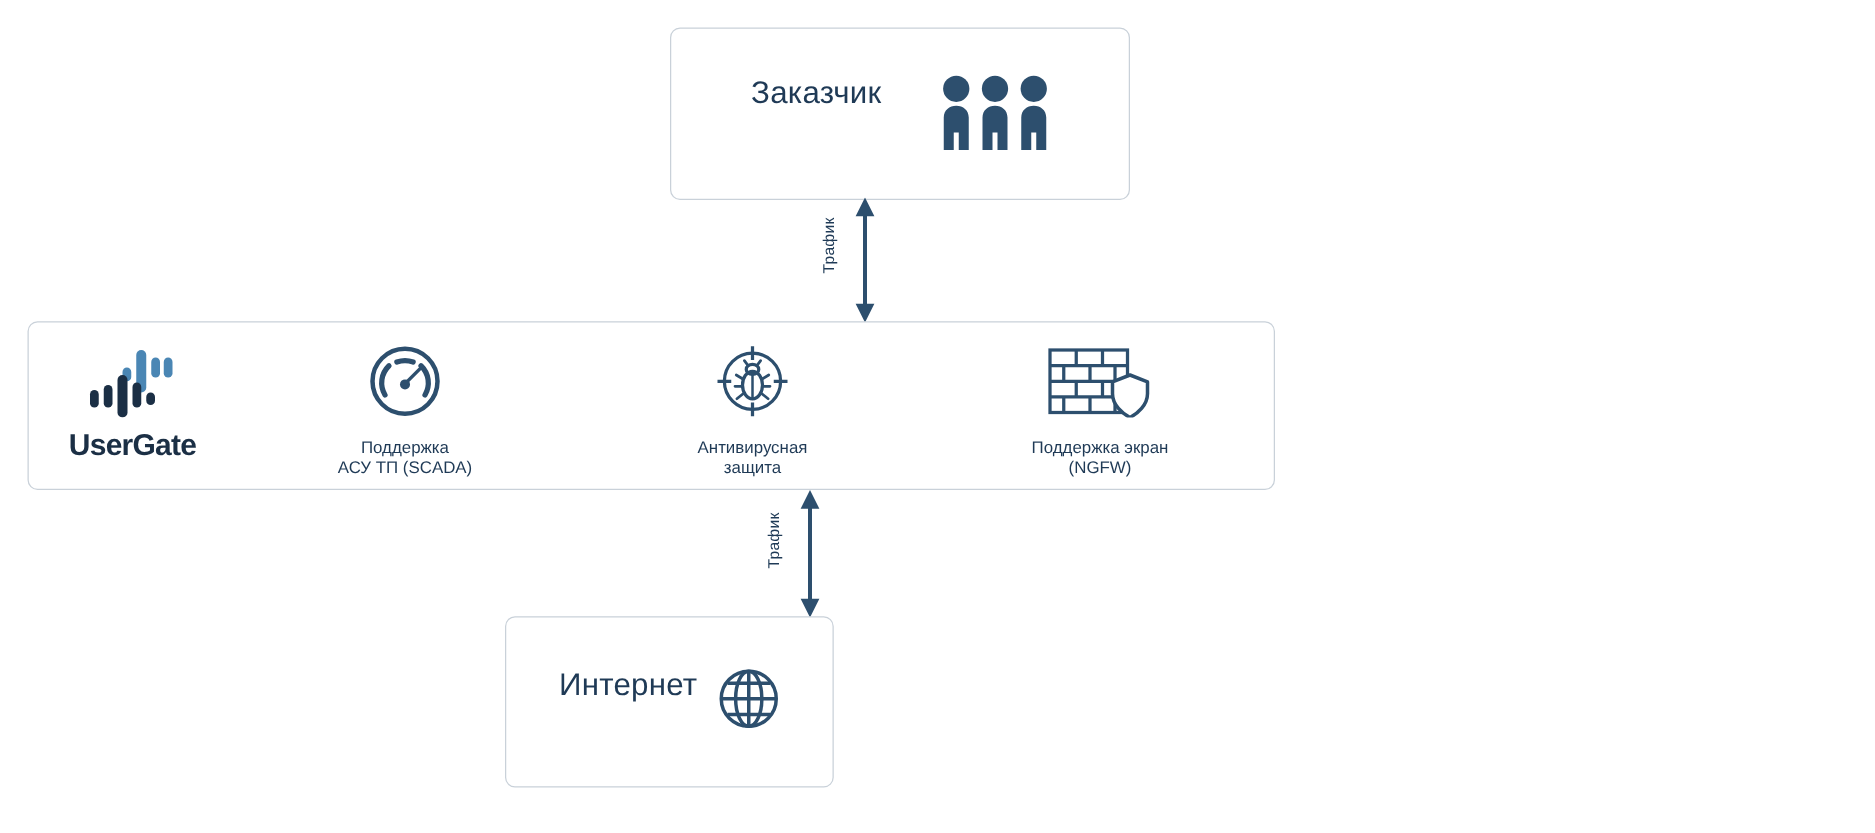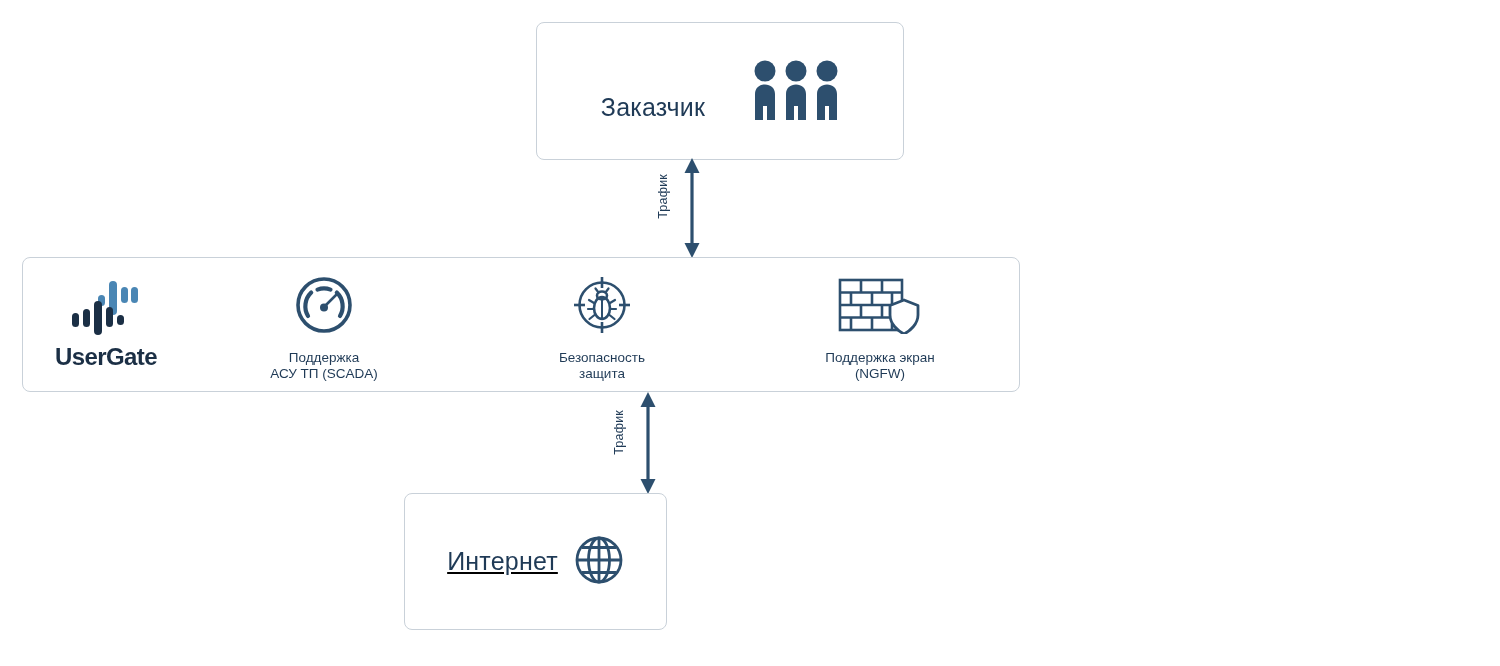--- a/index.html
+++ b/index.html
@@ -28,21 +28,21 @@
 
   
   #customer-box {
     left: 536px;
     top: 22px;
     width: 368px;
     height: 138px;
   }
   .customer-inner {
     display: flex;
-    align-items: flex-end;
+    align-items: flex-start;
     gap: 48px;
   }
   .node-label {
     font-size: 25px;
     color: #1f3a56;
     letter-spacing: 0.2px;
     white-space: nowrap;
   }
   .people {
     display: flex;
@@ -52,23 +52,21 @@
 
   
   #internet-box {
     left: 404px;
     top: 493px;
     width: 263px;
     height: 137px;
   }
   .internet-inner {
     display: flex;
-    align-items: center;
     gap: 16px;
-    text-decoration: underline;
   }
 
   
   #products-panel {
     position: absolute;
     left: 22px;
     top: 257px;
     width: 998px;
     height: 135px;
     background: #ffffff;
@@ -223,21 +221,21 @@
           <line x1="46" y1="29" x2="57" y2="29" stroke="#2d4f6e" stroke-width="2.6"></line>
 
           <ellipse cx="29" cy="32" rx="8" ry="11" fill="none" stroke="#2d4f6e" stroke-width="2.6"></ellipse>
           <path d="M29 21.5v21" stroke="#2d4f6e" stroke-width="2"></path>
           <ellipse cx="29" cy="19.5" rx="5" ry="4" fill="none" stroke="#2d4f6e" stroke-width="2.6"></ellipse>
           <path d="M25.5 16.5l-3-4M32.5 16.5l3-4" stroke="#2d4f6e" stroke-width="2.2" stroke-linecap="round"></path>
           <path d="M21 27l-5-3M21 33h-6M21.5 39l-5 4" stroke="#2d4f6e" stroke-width="2.2" stroke-linecap="round"></path>
           <path d="M37 27l5-3M37 33h6M36.5 39l5 4" stroke="#2d4f6e" stroke-width="2.2" stroke-linecap="round"></path>
         </svg>
       </div>
-      <div class="feature-label">Безопасность
+      <div class="feature-label">Антивирусная
 защита</div>
     </div>
 
 
 
 
     <div class="feature">
       <div class="feature-icon">
         <svg width="86" height="58" viewBox="0 0 86 58" aria-hidden="true">
           <g stroke="#2d4f6e" stroke-width="2.6" fill="none">

